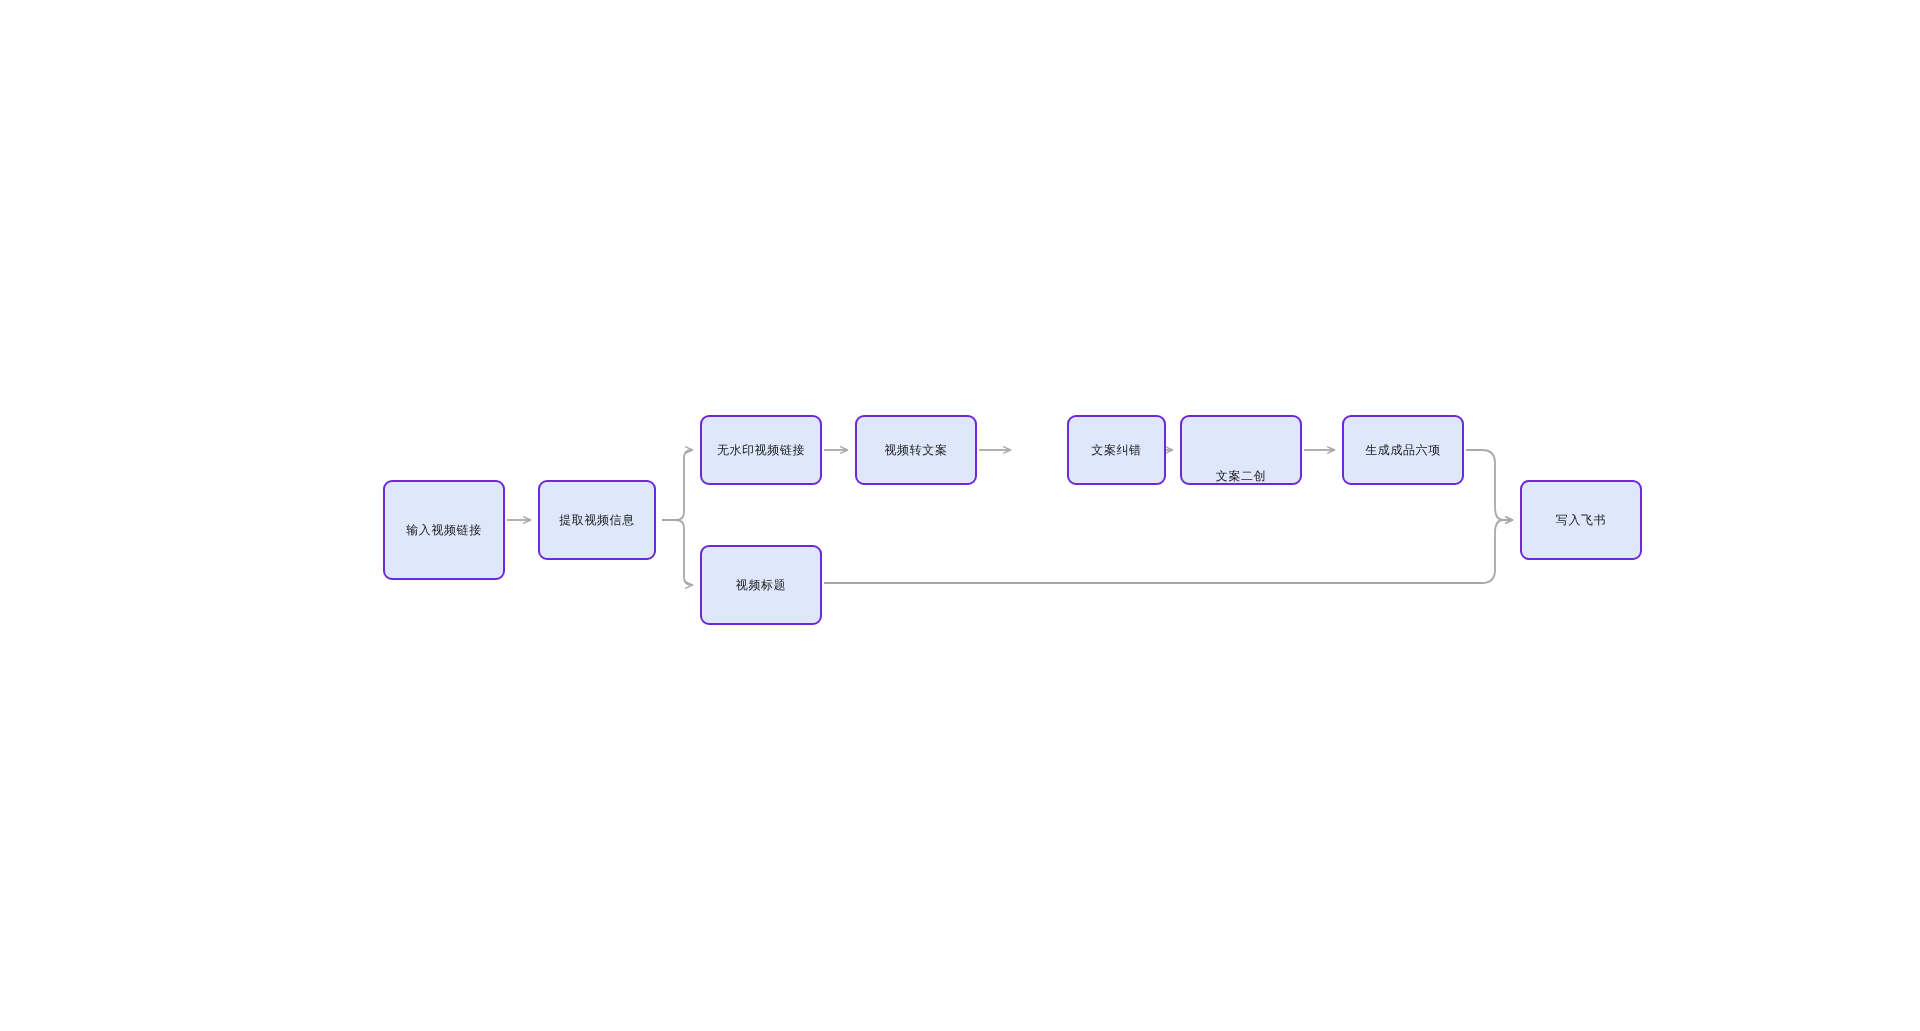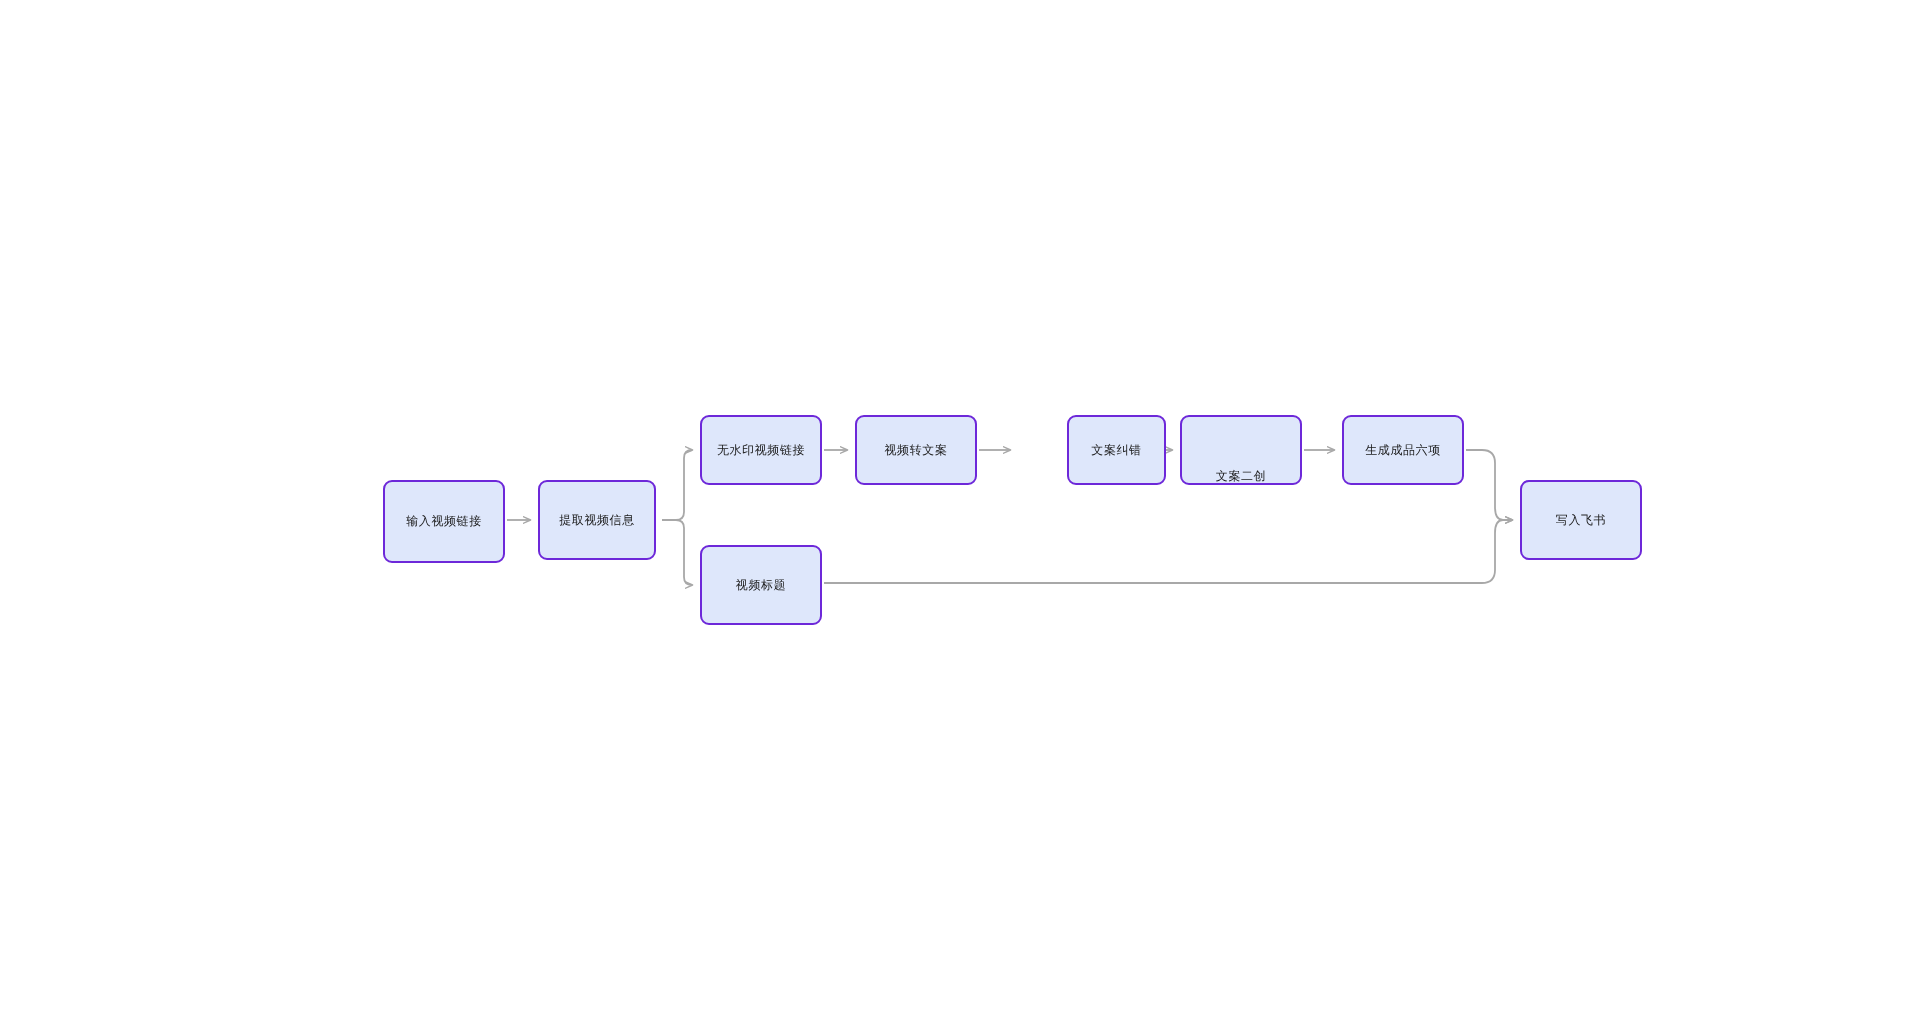--- a/index.html
+++ b/index.html
@@ -74,21 +74,21 @@
     <path d="M824,450 L847,450" fill="none" stroke="#a8a8a8" stroke-width="1.8" marker-end="url(#arrowhead)"></path>
     <path d="M979,450 L1010,450" fill="none" stroke="#a8a8a8" stroke-width="1.8" marker-end="url(#arrowhead)"></path>
     <path d="M1142,450 L1172,450" fill="none" stroke="#a8a8a8" stroke-width="1.8" marker-end="url(#arrowhead)"></path>
     <path d="M1304,450 L1334,450" fill="none" stroke="#a8a8a8" stroke-width="1.8" marker-end="url(#arrowhead)"></path>
 
     <path d="M1466,450 L1482,450 Q1495,450 1495,463 L1495,507 Q1495,520 1503,520 L1512,520" fill="none" stroke="#a8a8a8" stroke-width="1.8" marker-end="url(#arrowhead)"></path>
 
     <path d="M824,583 L1482,583 Q1495,583 1495,570 L1495,533 Q1495,520 1503,520 L1512,520" fill="none" stroke="#a8a8a8" stroke-width="1.8" marker-end="url(#arrowhead)"></path>
   </svg>
 
-  <div class="node" style="left:383px; top:480px; width:122px; height:83px;">
+  <div class="node" style="left:383px; top:480px; width:122px; height:100px;">
     <span class="node-label">输入视频链接</span>
   </div>
 
   <div class="node" style="left:538px; top:480px; width:118px; height:80px;">
     <span class="node-label">提取视频信息</span>
   </div>
 
   <div class="node" style="left:700px; top:415px; width:122px; height:70px;">
     <span class="node-label">无水印视频链接</span>
   </div>

